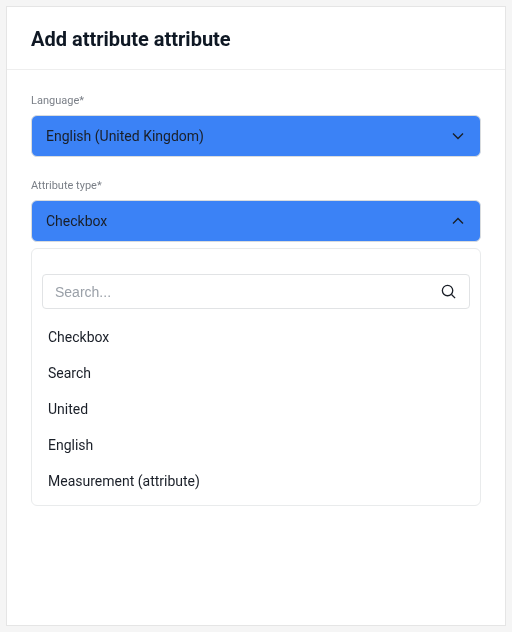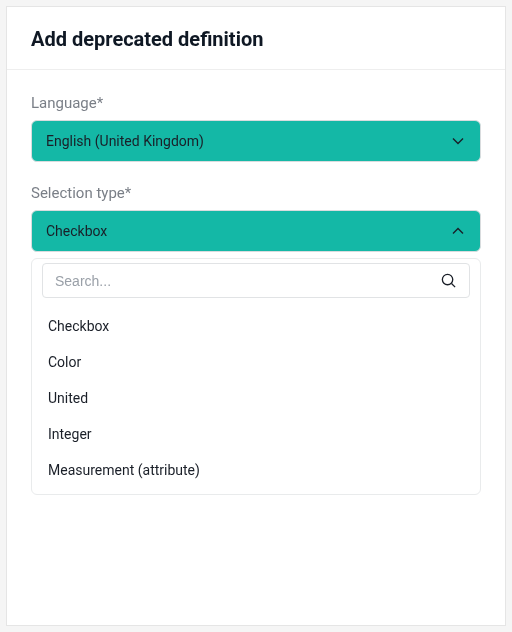--- a/index.html
+++ b/index.html
@@ -23,46 +23,46 @@
     .header h1 {
       font-size: 20px;
       font-weight: 700;
       color: #0f1824;
     }
     .body {
       padding: 24px 24px 0 24px;
     }
     .field { margin-bottom: 22px; }
     .field-label {
-      font-size: 15px;
+      font-size: 11px;
       color: #7a7f87;
       margin-bottom: 8px;
       display: block;
     }
     .select {
       width: 100%;
       border: 1px solid #d9dcde;
       border-radius: 6px;
       padding: 12px 14px;
       display: flex;
       align-items: center;
       justify-content: space-between;
       cursor: pointer;
-      background: #14b8a6;
+      background: #3b82f6;
     }
     .select-value {
       font-size: 14px;
       color: #1a1f28;
     }
     .chev { width: 16px; height: 16px; flex-shrink: 0; }
     .dropdown {
       margin-top: 6px;
       border: 1px solid #e9ebec;
       border-radius: 6px;
-      padding: 4px 10px 6px 10px;
+      padding: 25px 10px 6px 10px;
       background: #fff;
     }
     .search-wrap {
       border: 1px solid #e1e3e5;
       border-radius: 4px;
       display: flex;
       align-items: center;
       padding: 8px 12px;
       margin-bottom: 10px;
     }
@@ -80,59 +80,59 @@
       font-size: 14px;
       color: #1a1f28;
       cursor: pointer;
     }
   </style>
 </head>
 <body>
 
 <div class="panel">
   <div class="header">
-    <h1>Add deprecated definition</h1>
+    <h1>Add attribute attribute</h1>
   </div>
   <div class="body">
 
     <div class="field">
       <label class="field-label">Language*</label>
       <div class="select">
         <span class="select-value">English (United Kingdom)</span>
         <span class="chev">
           <svg viewBox="0 0 16 16" fill="none" stroke="#1a1f28" stroke-width="1.4">
               <polyline points="3,5.5 8,10.5 13,5.5"></polyline>
             </svg>
         </span>
       </div>
     </div>
 
     <div class="field">
-      <label class="field-label">Selection type*</label>
+      <label class="field-label">Attribute type*</label>
       <div class="select">
         <span class="select-value">Checkbox</span>
         <span class="chev">
           <svg viewBox="0 0 16 16" fill="none" stroke="#1a1f28" stroke-width="1.4">
               <polyline points="3,10.5 8,5.5 13,10.5"></polyline>
             </svg>
         </span>
       </div>
 
       <div class="dropdown">
         <div class="search-wrap">
           <input class="search-input" placeholder="Search..." style="">
           <span class="search-icon">
             <svg viewBox="0 0 18 18" fill="none" stroke="#1a1f28" stroke-width="1.4">
                 <circle cx="8" cy="8" r="5.5"></circle>
                 <line x1="12.2" y1="12.2" x2="16" y2="16"></line>
               </svg>
           </span>
         </div>
         <div class="option">Checkbox</div>
-        <div class="option">Color</div>
+        <div class="option">Search</div>
         <div class="option">United</div>
-        <div class="option">Integer</div>
+        <div class="option">English</div>
         <div class="option">Measurement (attribute)</div>
       </div>
     </div>
 
   </div>
 </div>
 
 </body></html>

